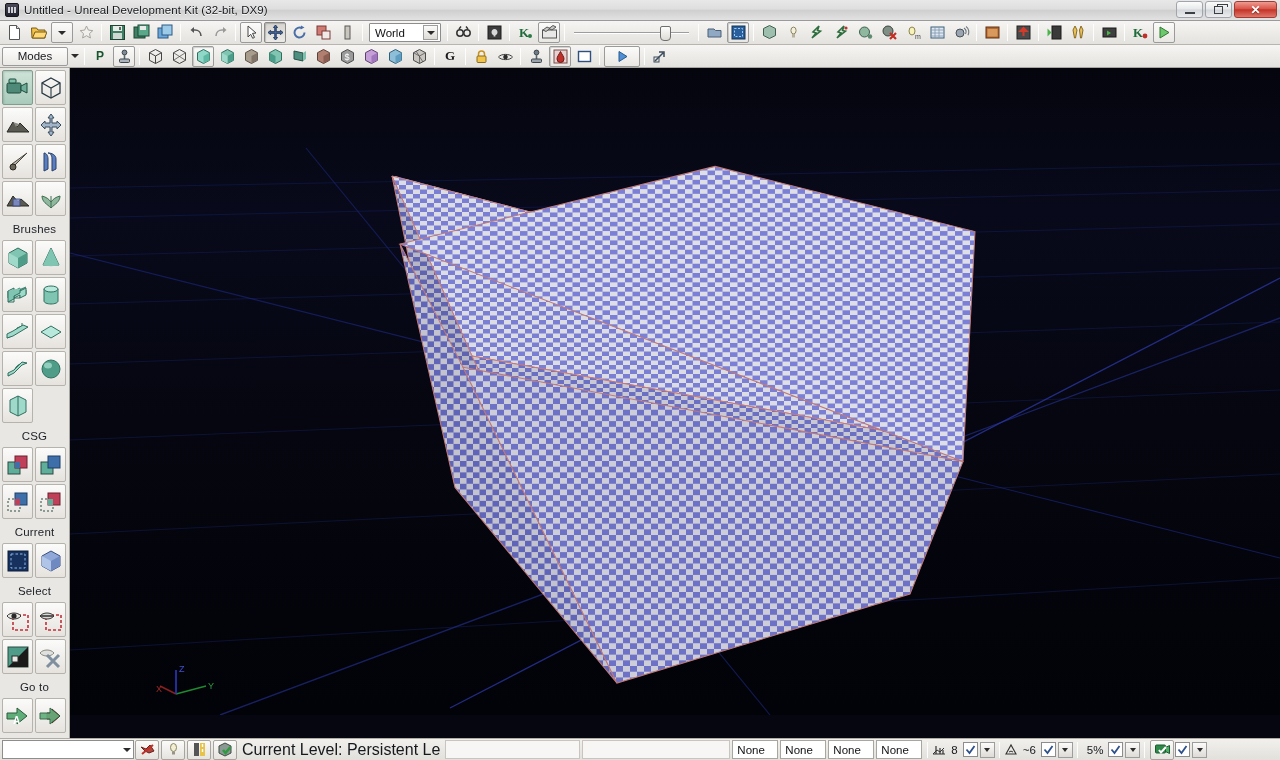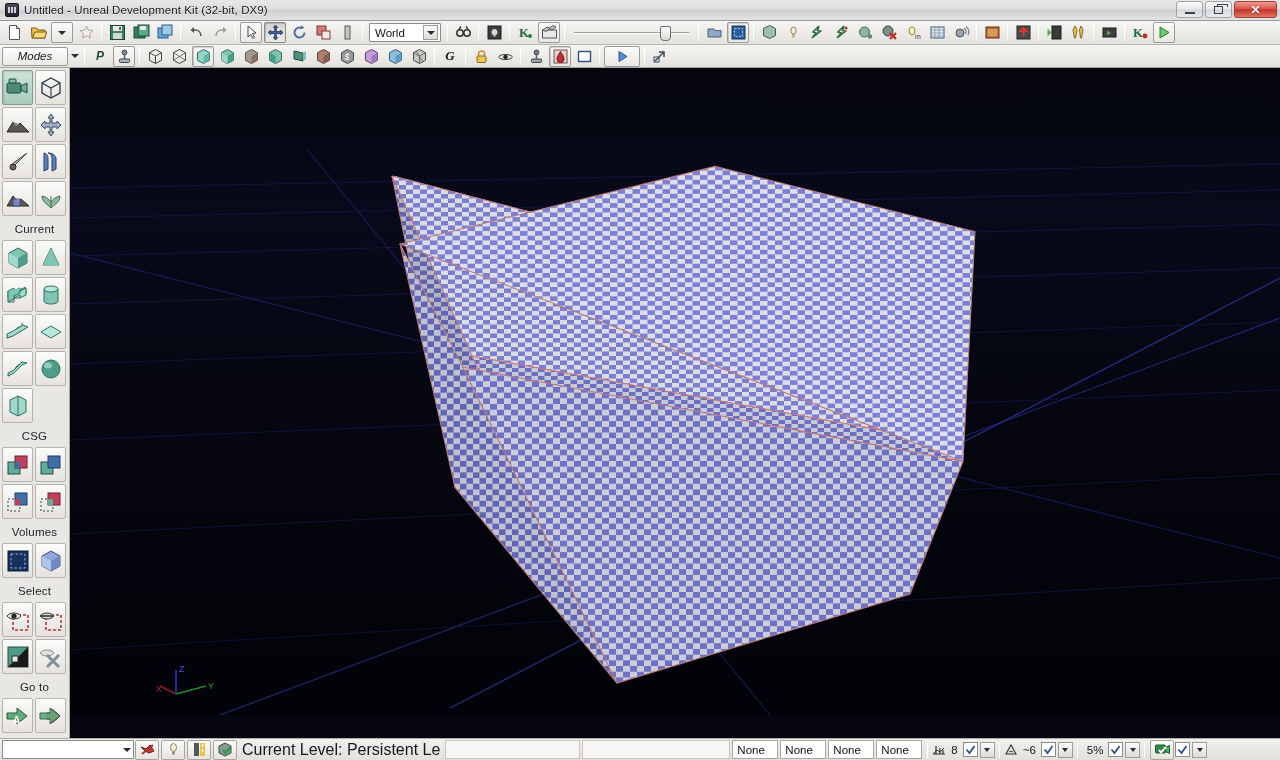--- a/index.html
+++ b/index.html
@@ -74,21 +74,21 @@
   .toolbar {
     flex: 0 0 24px; height: 24px;
     background: linear-gradient(180deg,#f6f5f3,#e4e2de);
     border-bottom: 1px solid #b8b4ae;
     display: flex; align-items: center; padding: 0 2px; gap: 0px;
   }
   .toolbar2 {
     flex: 0 0 23px; height: 23px;
     background: linear-gradient(180deg,#f6f5f3,#e4e2de);
     border-bottom: 1px solid #a9a5a0;
-    display: flex; align-items: center; padding: 0 2px; font-style: italic;
+    display: flex; align-items: center; padding: 0 2px;
   }
   .tb-btn {
     width: 22px; height: 21px; margin: 0 1px;
     display: flex; align-items: center; justify-content: center;
     border: 1px solid transparent; border-radius: 2px;
     position: relative; flex: 0 0 auto;
   }
   .tb-btn.pressed {
     border-color: #8a8a8a;
     background: linear-gradient(180deg,#d7d4cf,#eceae6);
@@ -671,21 +671,21 @@
               <rect x="8" y="13" width="7" height="7" fill="#7f8fd0" stroke="#3a4a80" opacity=".85"></rect>
             </svg>
         </div>
         <div class="sb-btn">
           <svg class="sbic" viewBox="0 0 26 26">
               <path d="M13 22C9 18 4 16 4 10c4 1 7 3 9 6 2-3 5-5 9-6 0 6-5 8-9 12z" fill="#8fb89e" stroke="#3f6f50"></path>
               <path d="M13 22V10" stroke="#3f6f50"></path>
             </svg>
         </div>
 
-        <div class="sb-head">Current</div>
+        <div class="sb-head">Brushes</div>
 
         <div class="sb-btn">
           <svg class="sbic" viewBox="0 0 26 26">
               <path d="M4 8l9-5 9 5v10l-9 5-9-5z" fill="#7fc5b2" stroke="#2f6f5f"></path>
               <path d="M13 13l9-5v10l-9 5z" fill="#4f9d88"></path>
               <path d="M4 8l9 5v10l-9-5z" fill="#9fd9ca"></path>
             </svg>
         </div>
         <div class="sb-btn">
           <svg class="sbic" viewBox="0 0 26 26">
@@ -758,21 +758,21 @@
             </svg>
         </div>
         <div class="sb-btn">
           <svg class="sbic" viewBox="0 0 26 26">
               <rect x="3" y="10" width="12" height="12" fill="none" stroke="#2a4a40" stroke-dasharray="2 2"></rect>
               <rect x="10" y="4" width="12" height="12" fill="#c0405a" stroke="#6a2030"></rect>
               <rect x="10" y="10" width="5" height="6" fill="#5fae9a"></rect>
             </svg>
         </div>
 
-        <div class="sb-head">Volumes</div>
+        <div class="sb-head">Current</div>
 
         <div class="sb-btn">
           <svg class="sbic" viewBox="0 0 26 26">
               <rect x="3" y="3" width="20" height="20" fill="#16315e" stroke="#0b1c38"></rect>
               <rect x="6" y="6" width="14" height="14" fill="none" stroke="#8fb8e8" stroke-dasharray="2.5 2"></rect>
             </svg>
         </div>
         <div class="sb-btn">
           <svg class="sbic" viewBox="0 0 26 26">
               <path d="M4 8l9-5 9 5v10l-9 5-9-5z" fill="#8fa8d8" stroke="#3a4f80"></path>

